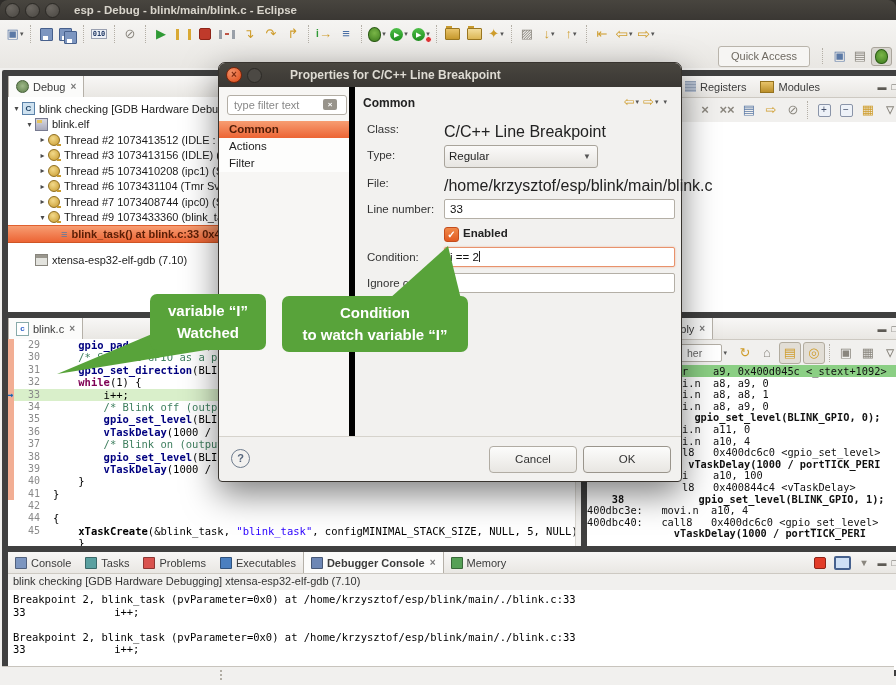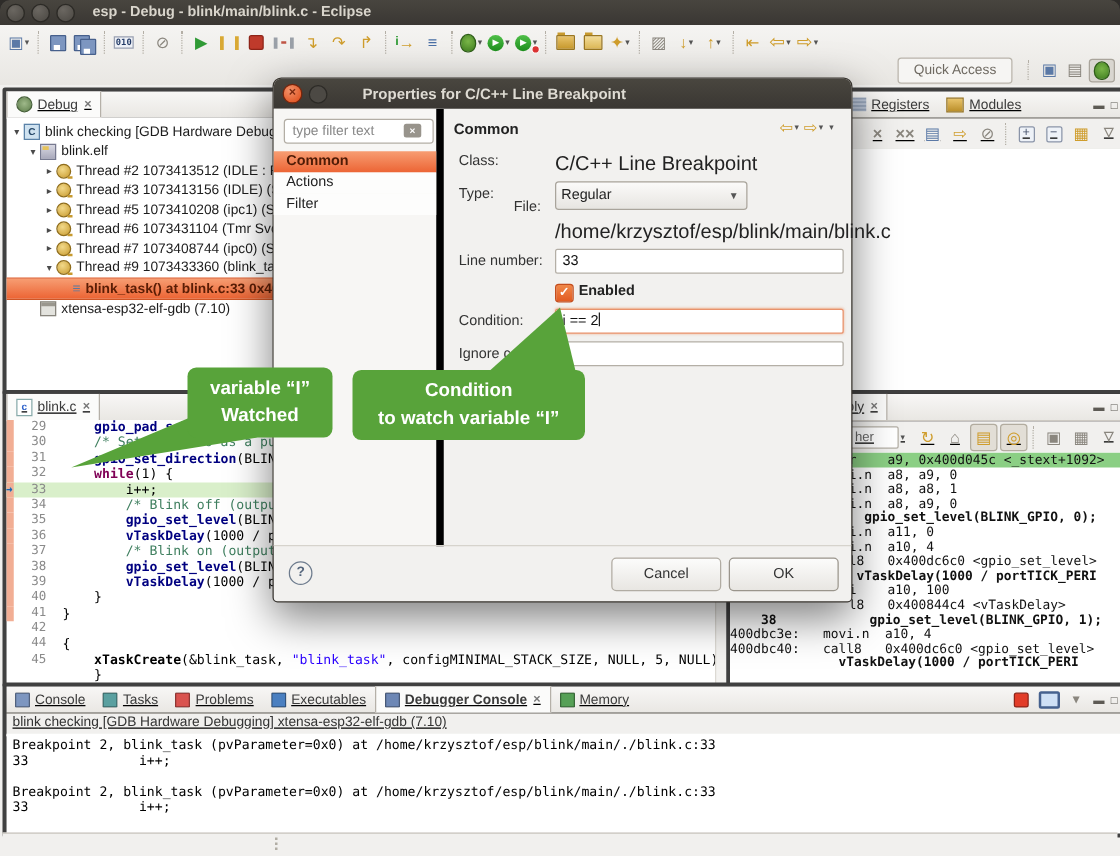--- a/index.html
+++ b/index.html
@@ -45,21 +45,21 @@
   .fold1::before{content:"";position:absolute;top:-3px;left:0;width:6px;height:2px;background:#c89a2e;}
   .mon{width:13px;height:10px;border:2px solid #46618e;border-radius:2px;background:#cfe0f5;}
   #quickaccess{position:absolute;right:86px;top:26px;width:90px;height:19px;border:1px solid #b9b4ab;
     border-radius:3px;background:#f6f5f3;color:#6f6a62;font-size:11px;text-align:center;line-height:19px;}
   #persp{position:absolute;right:4px;top:26px;height:20px;display:flex;align-items:center;}
   #persp .psep{width:0;height:16px;border-left:1px dotted #b4afa6;margin:0 5px;}
   .pbtn{display:flex;align-items:center;padding:1px 3px;border-radius:3px;margin-left:2px;}
   .pbtn.active{background:#d9d6d0;border:1px solid #a9a49b;}
   
   #workbench{position:absolute;left:0;top:68px;width:896px;height:617px;background:#f1f0ee;}
-  .view{position:absolute;border:3px solid #404040;background:#000000;border-radius:2px;overflow:hidden;text-decoration:underline;}
+  .view{position:absolute;border:6px solid #404040;background:#fef9c3;border-radius:2px;overflow:hidden;}
   .tabbar{height:21px;background:linear-gradient(#f8f7f6,#e9e7e3);border-bottom:1px solid #cdc9c2;
           display:flex;align-items:stretch;position:relative;}
   .tab{display:flex;align-items:center;padding:0 7px;font-size:11px;color:#3b3b3b;white-space:nowrap;}
   .tab.active{background:#fbfbfa;border-right:1px solid #b5b0a8;border-left:1px solid #b5b0a8;}
   .tab .tclose{margin-left:5px;color:#777;font-size:10px;font-weight:bold;}
   .minmax{position:absolute;right:3px;top:0;height:21px;display:flex;align-items:center;color:#5d5a54;font-size:9px;}
   .minmax span{margin-left:5px;}
   .vicon{display:inline-block;margin-right:4px;}
   .i-debugview{width:11px;height:11px;background:radial-gradient(circle at 50% 45%,#9fb98a,#5d7d4a);border-radius:50%;border:1px solid #47613a;}
   .i-cfile{width:11px;height:12px;background:#fff;border:1px solid #8aa;color:#36c;font:bold 8px "Liberation Sans",sans-serif;text-align:center;line-height:12px;}
@@ -335,21 +335,21 @@
           <div class="trow" style="padding-left: 30px;">
             <span class="exp">▾</span>
             <span class="ticon ic-thread"></span>
             <span>Thread #9 1073433360 (blink_task : Susp</span>
           </div>
           <div class="trow sel" style="padding-left: 43px;">
             <span class="exp"></span>
             <span class="ticon ic-frame">≡</span>
             <span>blink_task() at blink.c:33 0x400dbc</span>
           </div>
-          <div class="trow" style="padding-left: 17px;">
+          <div class="trow" style="padding-left: 17px; margin-top: 10px;">
             <span class="exp"></span>
             <span class="ticon ic-gdb"></span>
             <span>xtensa-esp32-elf-gdb (7.10)</span>
           </div>
         </div>
     </div>
 
     <div class="view" id="topRightView" style="left:482px;top:2px;width:412px;height:240px;">
       <div class="tabbar">
         <div style="width:190px;"></div>
@@ -575,21 +575,21 @@
           <span class="dd">▾</span>
         <span class="dd" style="color:#555;">▾</span>
       </div>
       <div class="frow" style="top:36px;">Class:</div>
       <div class="fval" style="top:36px;">C/C++ Line Breakpoint</div>
       <div class="frow" style="top:62px;">Type:</div>
       <div id="type-dd" style="top:58px;">
         <span>Regular</span>
         <span class="dar">▼</span>
       </div>
-      <div class="frow" style="top:73px;margin-left:44px;">File:</div>
+      <div class="frow" style="top:90px;">File:</div>
       <div class="fval" style="top:90px;">/home/krzysztof/esp/blink/main/blink.c</div>
       <div class="frow" style="top:116px;">Line number:</div>
       <div class="finput" style="top:112px;">33</div>
       <div class="chk" style="top:140px;">✓</div>
       <div class="chklabel" style="top:140px;font-weight:bold;">Enabled</div>
       <div class="frow" style="top:164px;">Condition:</div>
       <div class="finput focus" style="top:160px;"><span>i == 2</span><span class="caret"></span></div>
       <div class="frow" style="top:190px;">Ignore count:</div>
       <div class="finput" style="top:186px;">0</div>
     </div>

